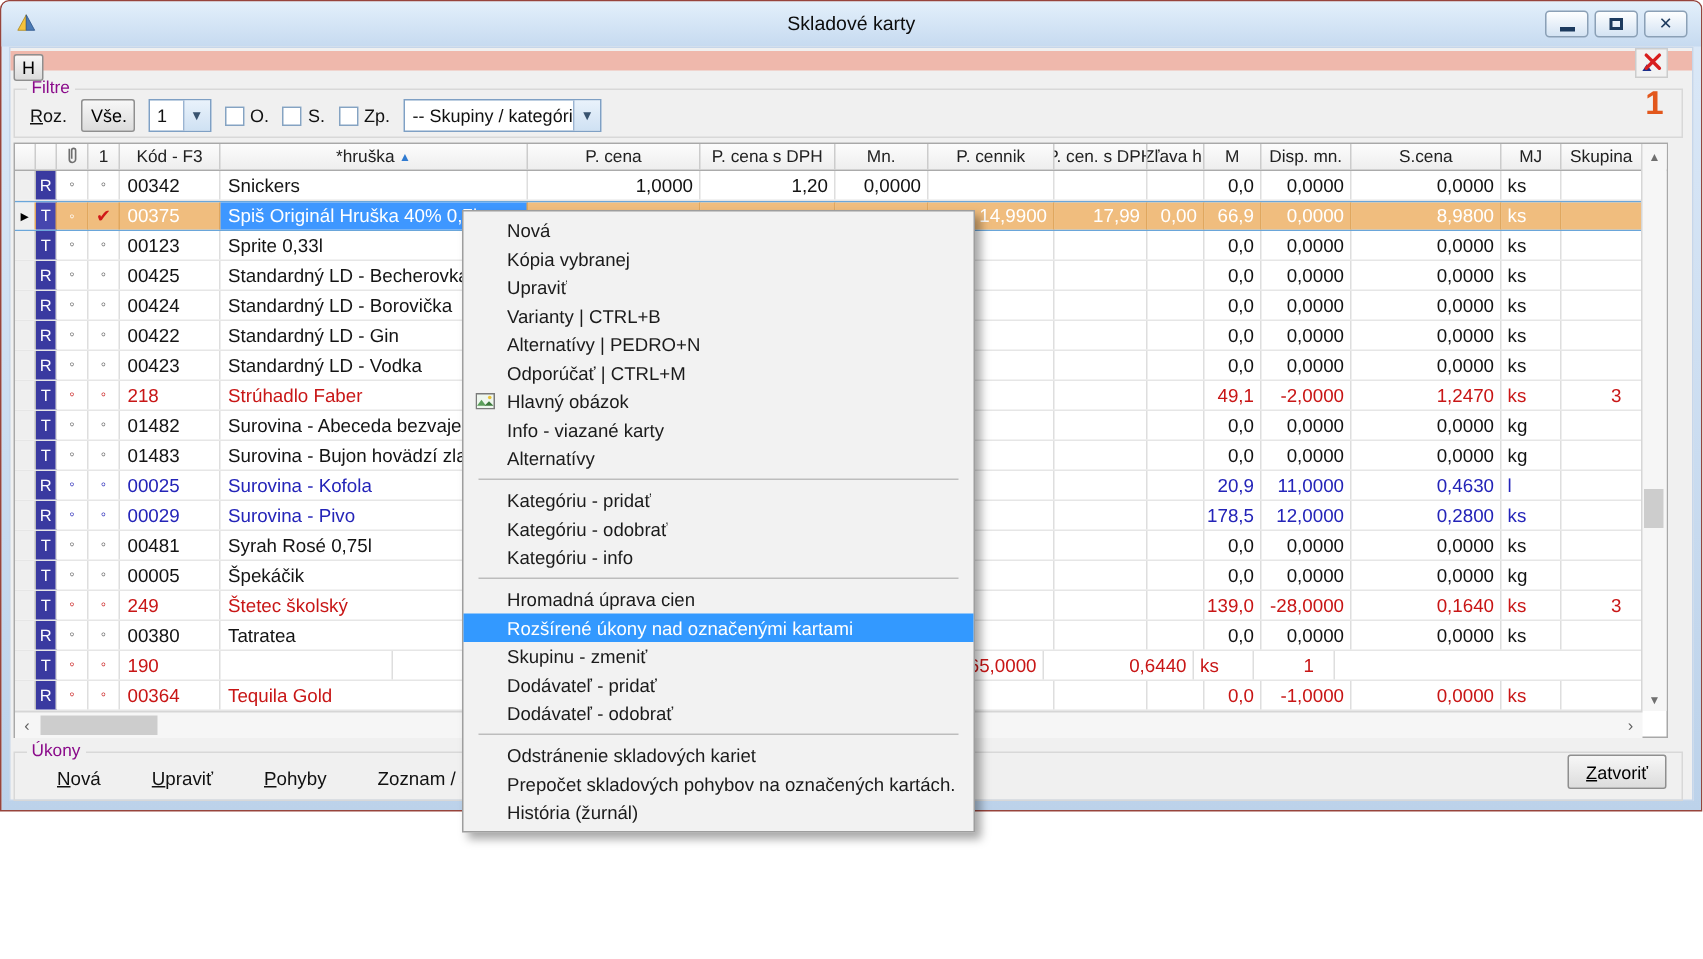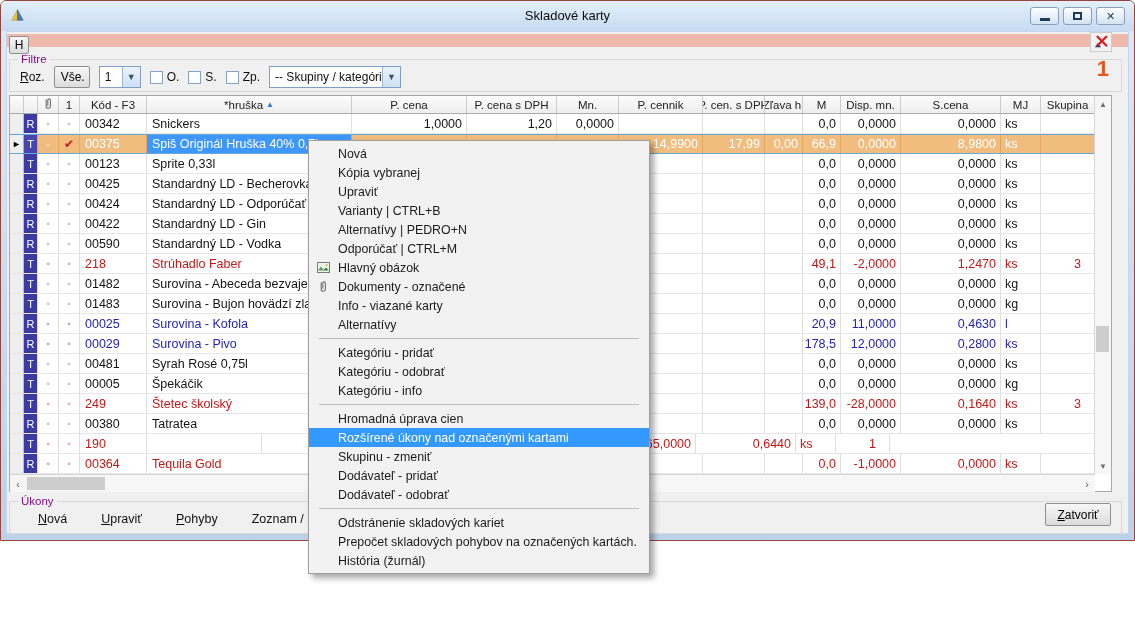--- a/index.html
+++ b/index.html
@@ -315,21 +315,21 @@
               <div class="cell c-num" style="width: 100px;">0,0000</div>
               <div class="cell c-mj" style="width: 40px;">ks</div>
               <div class="cell c-skup" style="width: 54px;"></div>
             </div>
             <div class="grid-row row-black">
               <div class="cell c-sel" style="width: 14px;"></div>
               <div class="cell c-badge" style="width: 14px;">R</div>
               <div class="cell c-dot" style="width: 21px;">◦</div>
               <div class="cell c-dot" style="width: 21px;">◦</div>
               <div class="cell c-code" style="width: 67px;">00424</div>
-              <div class="cell c-name" style="width: 205px;">Standardný LD - Odporúčať</div>
+              <div class="cell c-name" style="width: 205px;">Standardný LD - Borovička</div>
               <div class="cell c-num" style="width: 115px;"></div>
               <div class="cell c-num" style="width: 90px;"></div>
               <div class="cell c-num" style="width: 62px;"></div>
               <div class="cell c-num" style="width: 84px;"></div>
               <div class="cell c-num" style="width: 62px;"></div>
               <div class="cell c-num" style="width: 38px;"></div>
               <div class="cell c-num" style="width: 38px;">0,0</div>
               <div class="cell c-num" style="width: 60px;">0,0000</div>
               <div class="cell c-num" style="width: 100px;">0,0000</div>
               <div class="cell c-mj" style="width: 40px;">ks</div>
@@ -352,21 +352,21 @@
               <div class="cell c-num" style="width: 60px;">0,0000</div>
               <div class="cell c-num" style="width: 100px;">0,0000</div>
               <div class="cell c-mj" style="width: 40px;">ks</div>
               <div class="cell c-skup" style="width: 54px;"></div>
             </div>
             <div class="grid-row row-black">
               <div class="cell c-sel" style="width: 14px;"></div>
               <div class="cell c-badge" style="width: 14px;">R</div>
               <div class="cell c-dot" style="width: 21px;">◦</div>
               <div class="cell c-dot" style="width: 21px;">◦</div>
-              <div class="cell c-code" style="width: 67px;">00590</div>
+              <div class="cell c-code" style="width: 67px;">00423</div>
               <div class="cell c-name" style="width: 205px;">Standardný LD - Vodka</div>
               <div class="cell c-num" style="width: 115px;"></div>
               <div class="cell c-num" style="width: 90px;"></div>
               <div class="cell c-num" style="width: 62px;"></div>
               <div class="cell c-num" style="width: 84px;"></div>
               <div class="cell c-num" style="width: 62px;"></div>
               <div class="cell c-num" style="width: 38px;"></div>
               <div class="cell c-num" style="width: 38px;">0,0</div>
               <div class="cell c-num" style="width: 60px;">0,0000</div>
               <div class="cell c-num" style="width: 100px;">0,0000</div>
@@ -637,28 +637,20 @@
           <svg width="13" height="11" viewBox="0 0 13 11">
             <rect x="0.5" y="0.5" width="12" height="10" fill="#eef6ee" stroke="#7a7a7a"></rect>
             <path d="M1 8.5 L4 4.5 L7 8.5 Z" fill="#5a9e5a"></path>
             <path d="M6 8.5 L9 5.5 L12 8.5 Z" fill="#3c7a3c"></path>
             <circle cx="9.5" cy="3" r="1.2" fill="#e8c23a"></circle>
           </svg>
         </span>
         <span class="mlabel">Hlavný obázok</span>
       </div>
       <div class="menu-item">
-        <span class="gutter">
-          <svg width="11" height="13" viewBox="0 0 11 13">
-            <path d="M3.2 2.2 v7 a2.1 2.1 0 0 0 4.2 0 V3.2 a1.3 1.3 0 0 0 -2.6 0 v5.6" fill="none" stroke="#6f6f6f" stroke-width="1.1"></path>
-          </svg>
-        </span>
-        <span class="mlabel">Dokumenty - označené</span>
-      </div>
-      <div class="menu-item">
         <span class="gutter"></span>
         <span class="mlabel">Info - viazané karty</span>
       </div>
       <div class="menu-item">
         <span class="gutter"></span>
         <span class="mlabel">Alternatívy</span>
       </div>
       <div class="menu-sep"></div>
       <div class="menu-item">
         <span class="gutter"></span>

